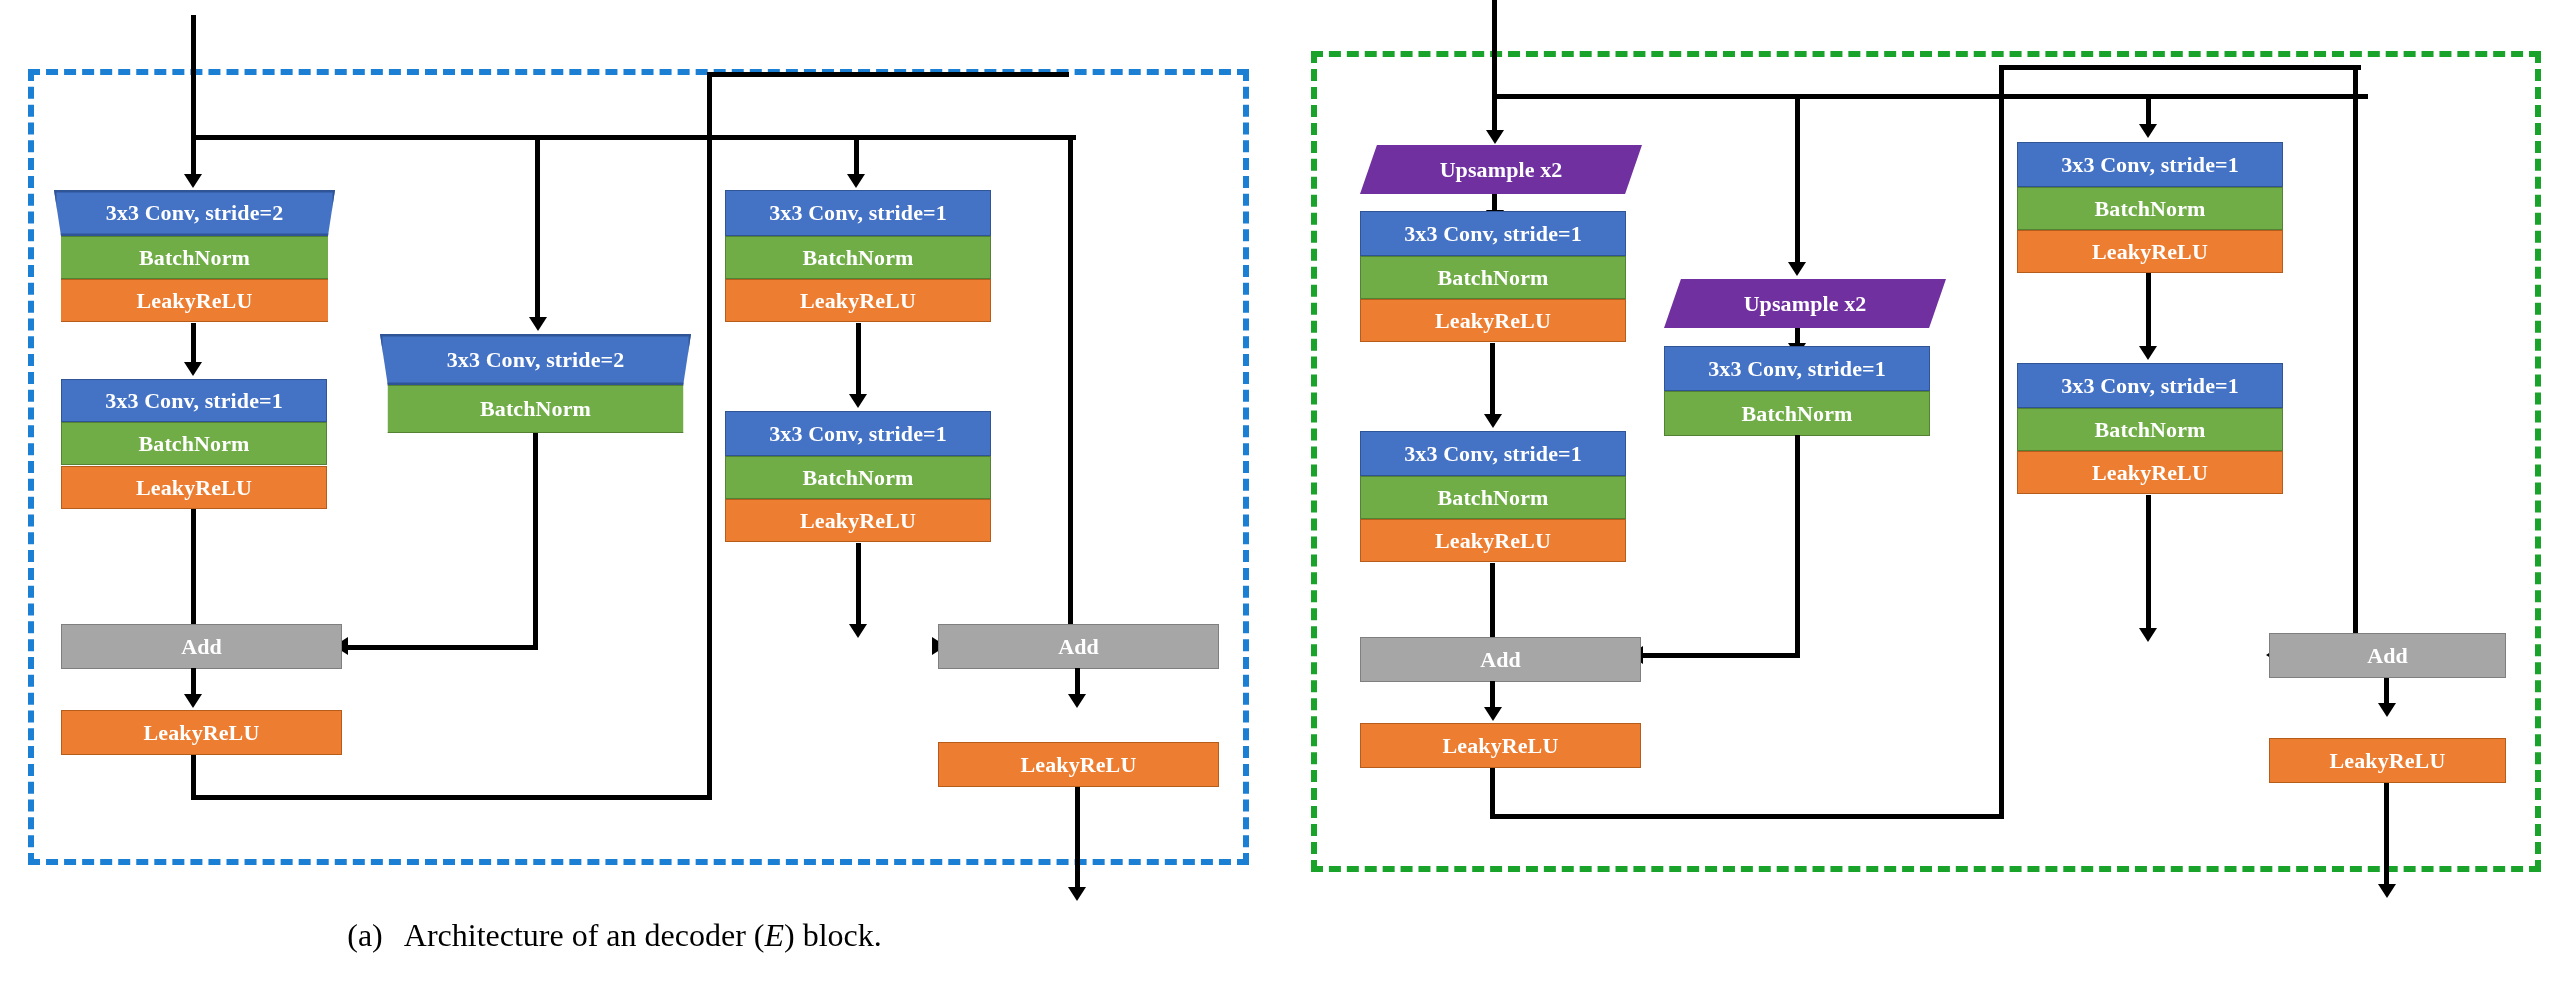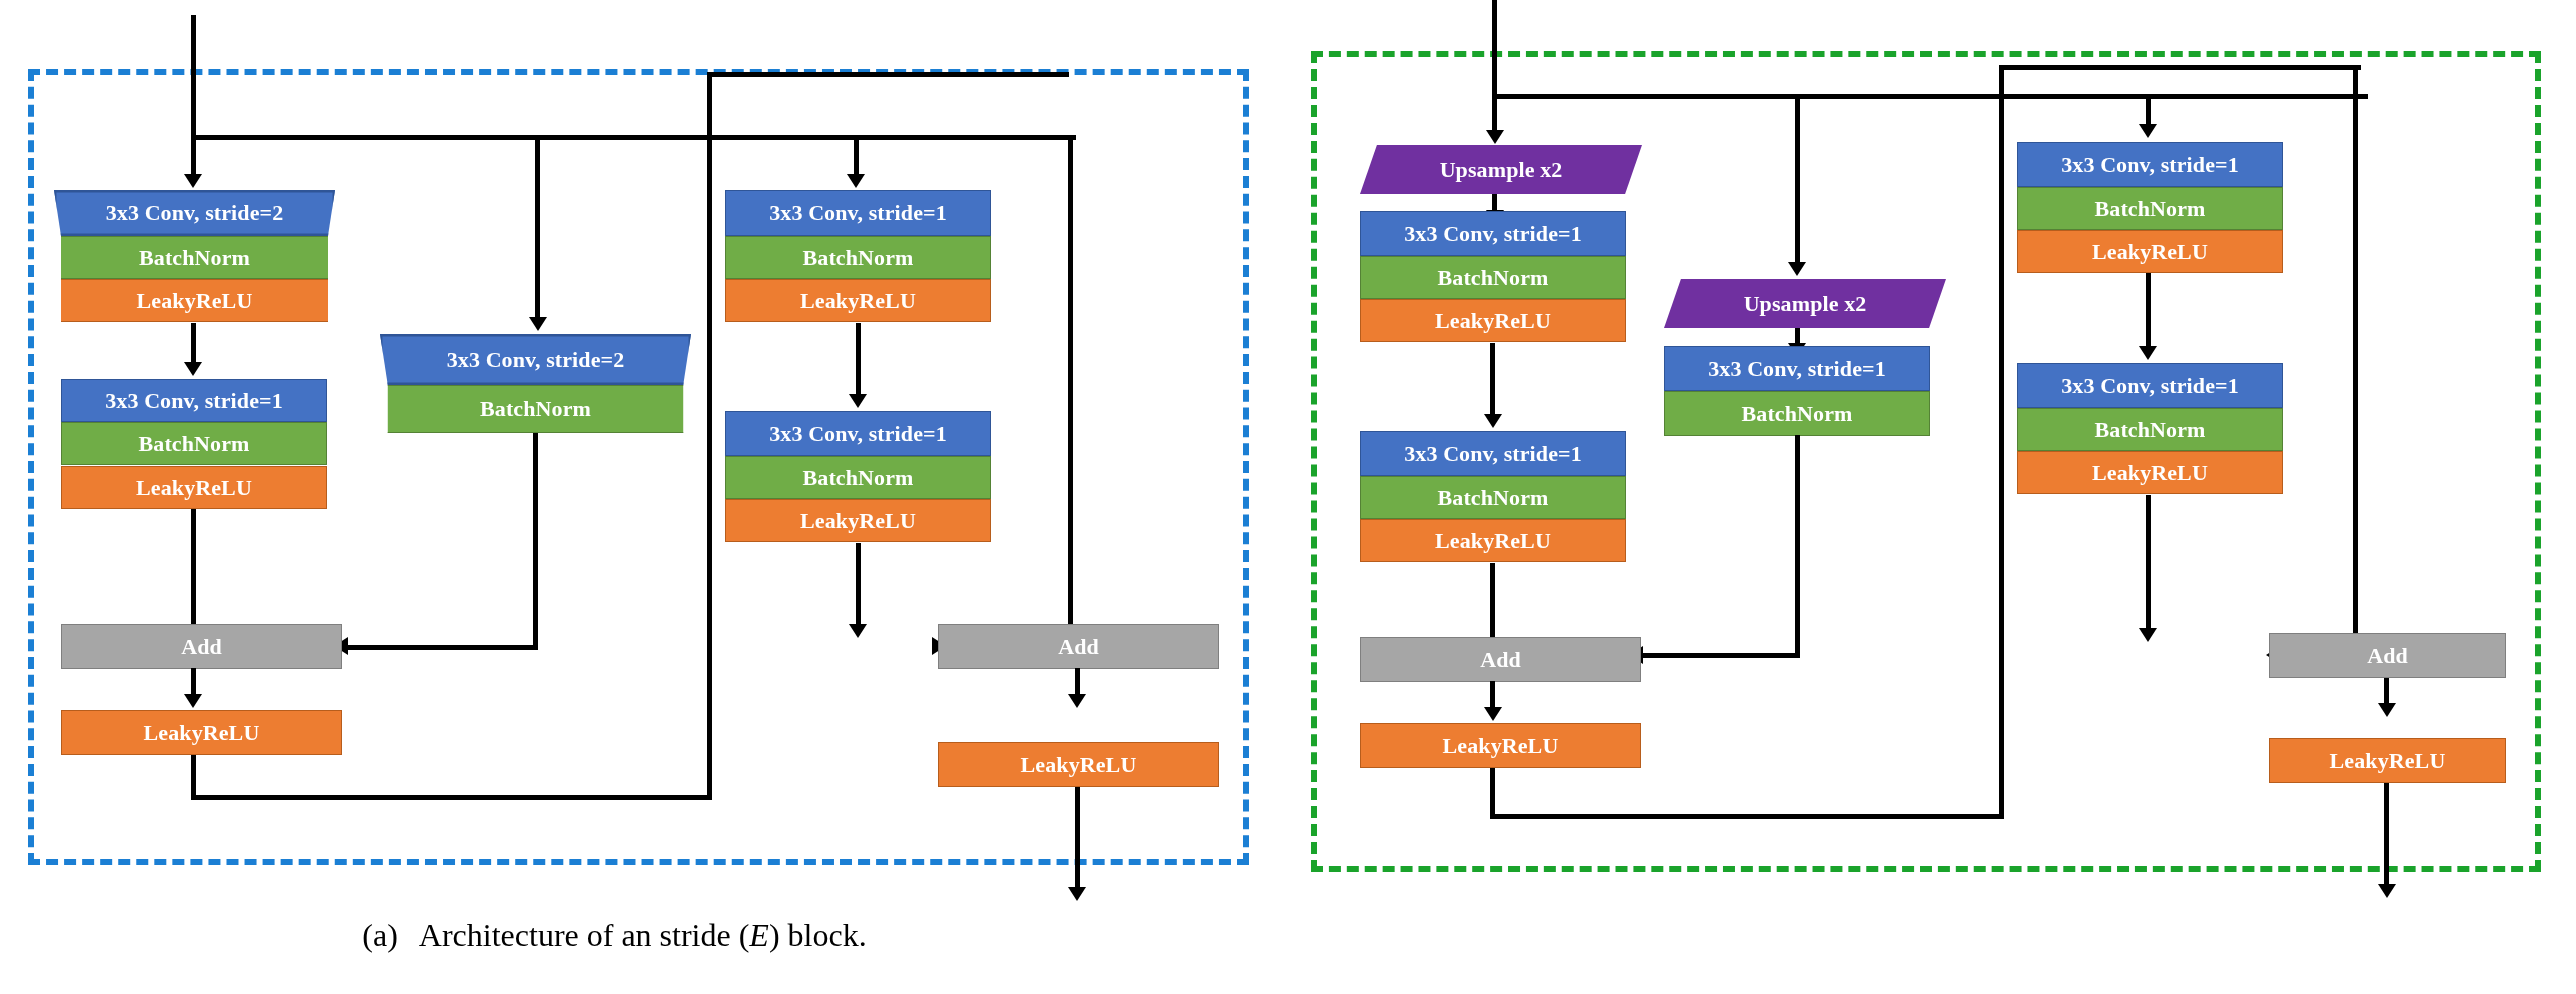--- a/index.html
+++ b/index.html
@@ -116,21 +116,21 @@
   <div class="node add" style="left:938px;top:624px;width:281px;height:45px;">Add</div>
   <div class="ln vln" style="left:1075px;top:668px;height:32px;"></div>
   <div class="arrow down" style="left:1068px;top:694px;"></div>
   <div class="node relu" style="left:938px;top:742px;width:281px;height:45px;">LeakyReLU</div>
 
   <div class="ln vln" style="left:1075px;top:787px;height:109px;"></div>
   <div class="arrow down" style="left:1068px;top:887px;"></div>
 
   <div class="caption" style="left:159px;top:917px;width:911px;">
     <span>(a)</span>
-    <span style="display:inline-block;width:13px;"></span><span>Architecture of an stride (</span><span class="it">E</span><span>) block.</span>
+    <span style="display:inline-block;width:13px;"></span><span>Architecture of an decoder (</span><span class="it">E</span><span>) block.</span>
   </div>
 
   <div class="frame decoder" style="left:1311px;top:51px;width:1230px;height:821px;"></div>
 
   <div class="ln vln" style="left:1492px;top:0px;height:137px;"></div>
   <div class="ln hln" style="left:1492px;top:94px;width:861px;"></div>
   <div class="arrow down" style="left:1486px;top:130px;"></div>
 
   <div class="node ups" style="left:1360px;top:145px;width:282px;height:49px;">Upsample x2</div>
   <div class="ln vln" style="left:1492px;top:194px;height:22px;"></div>

